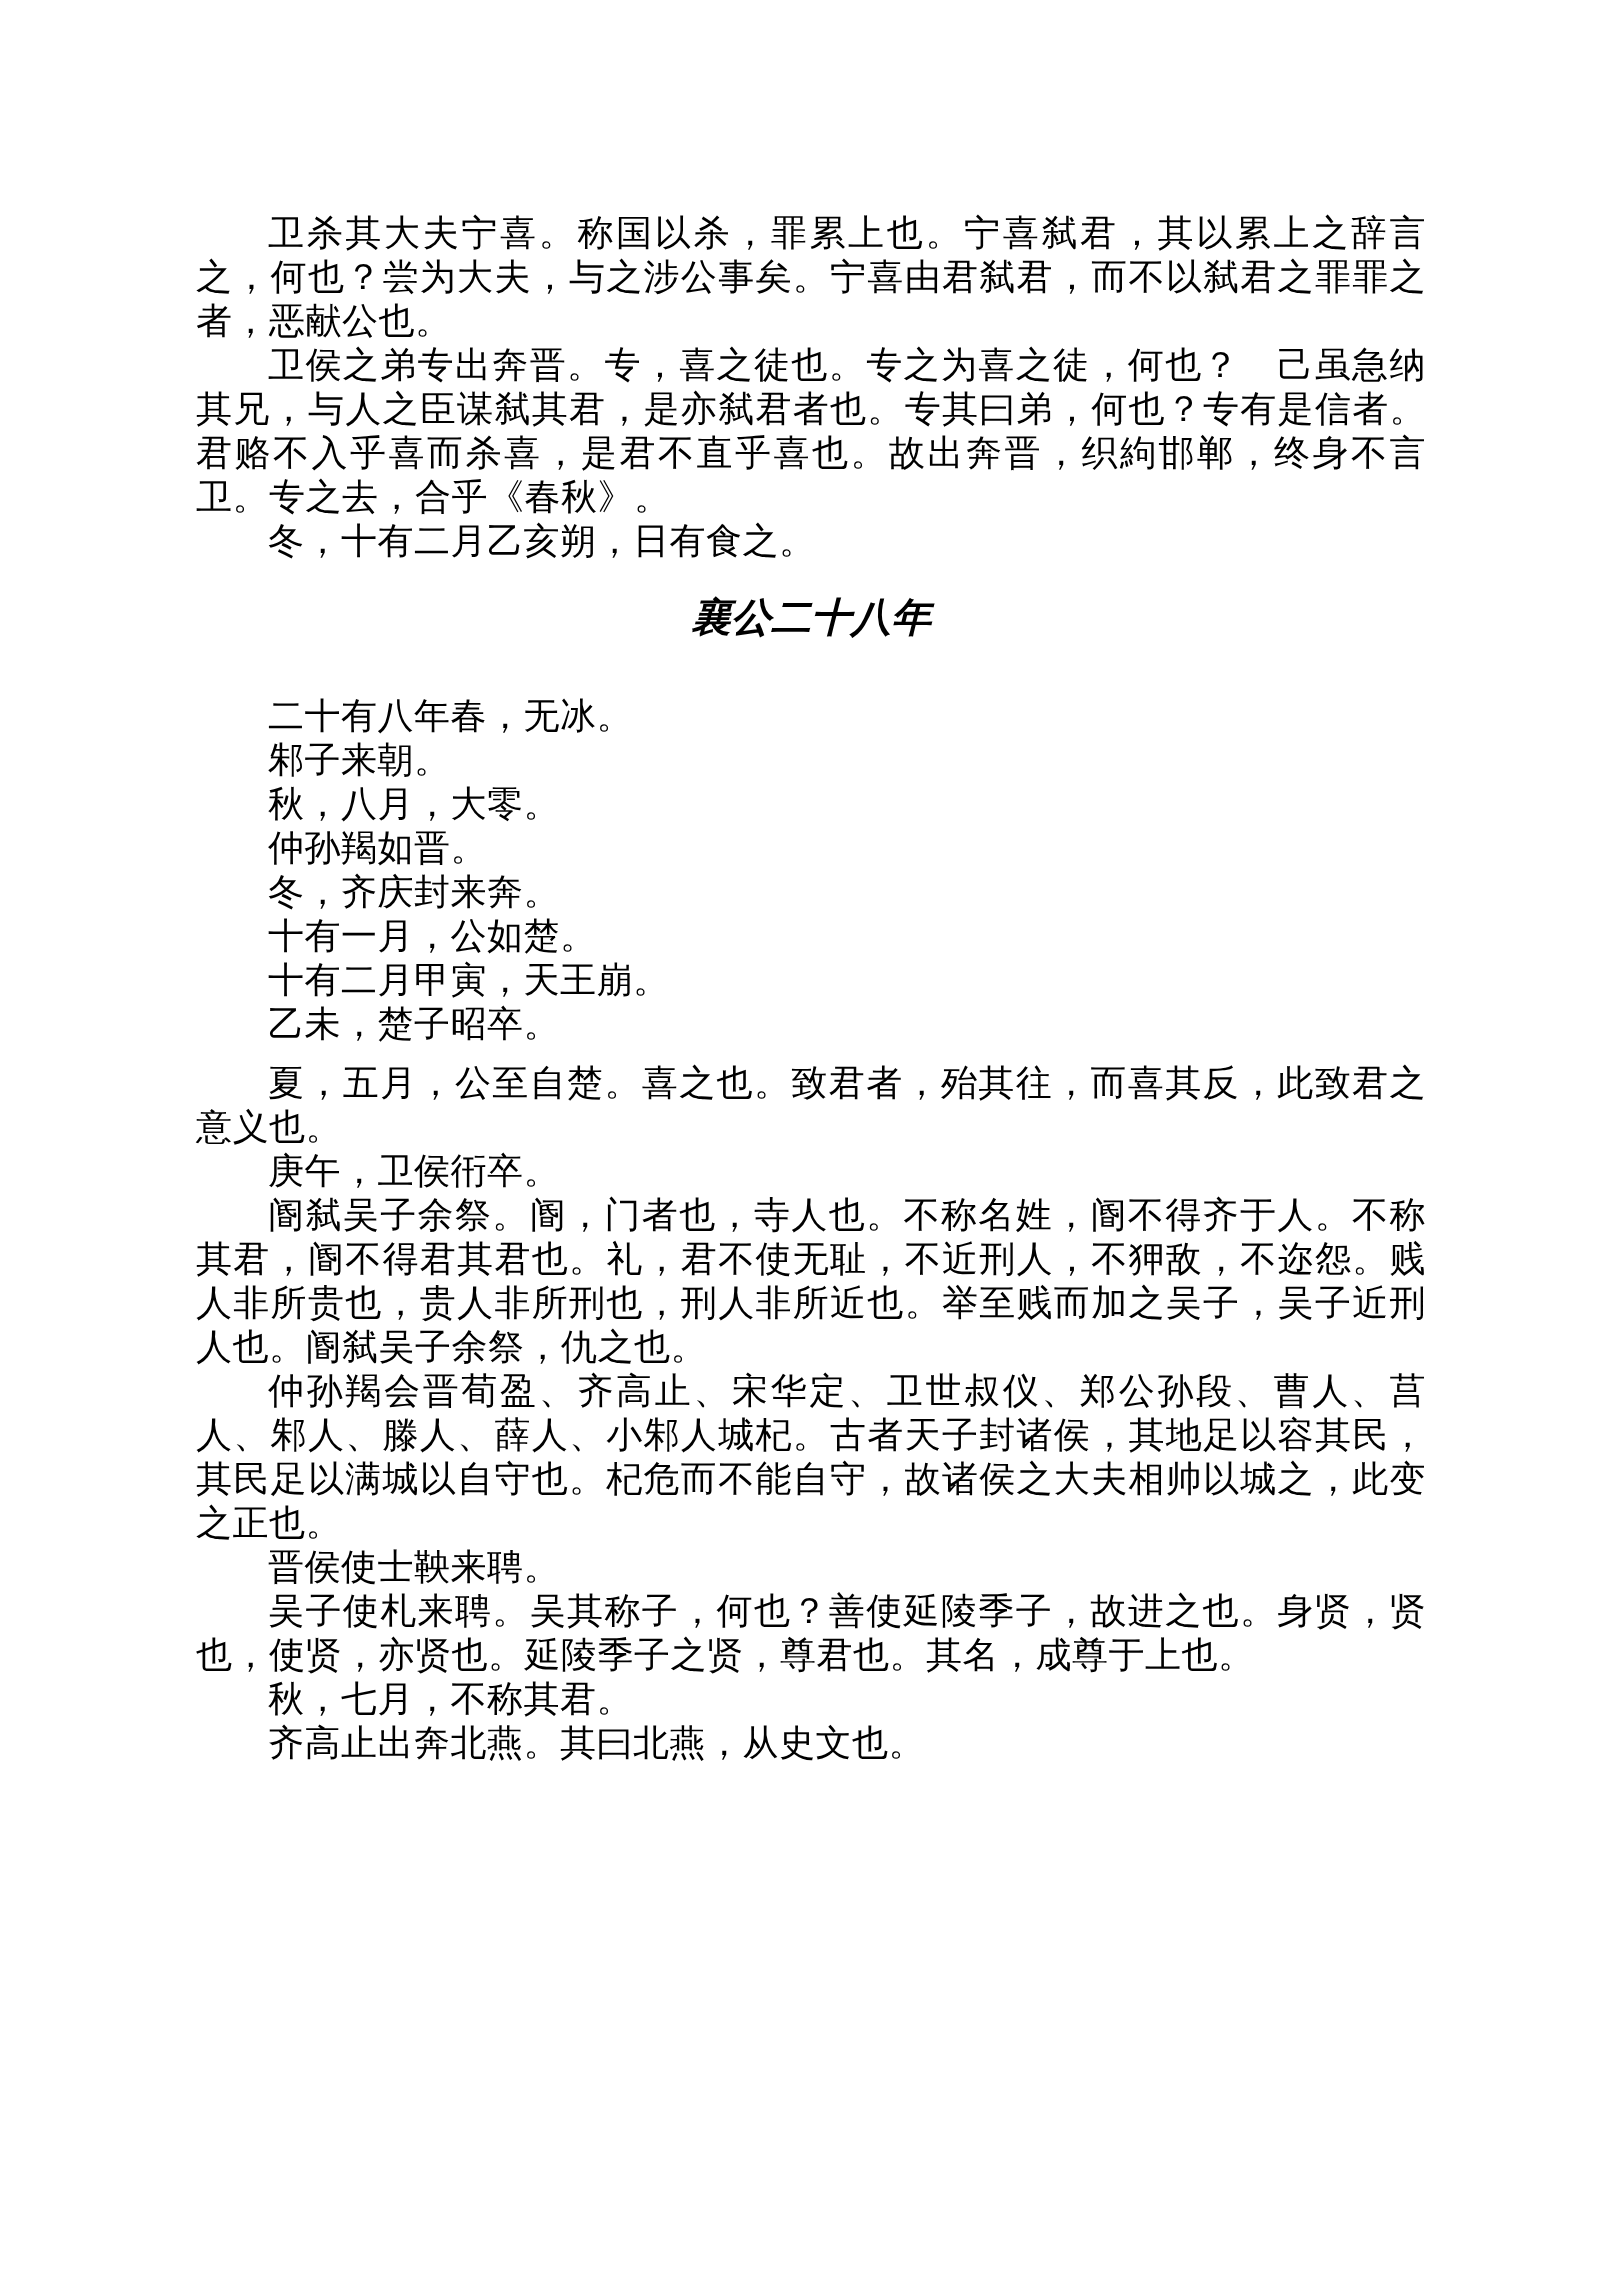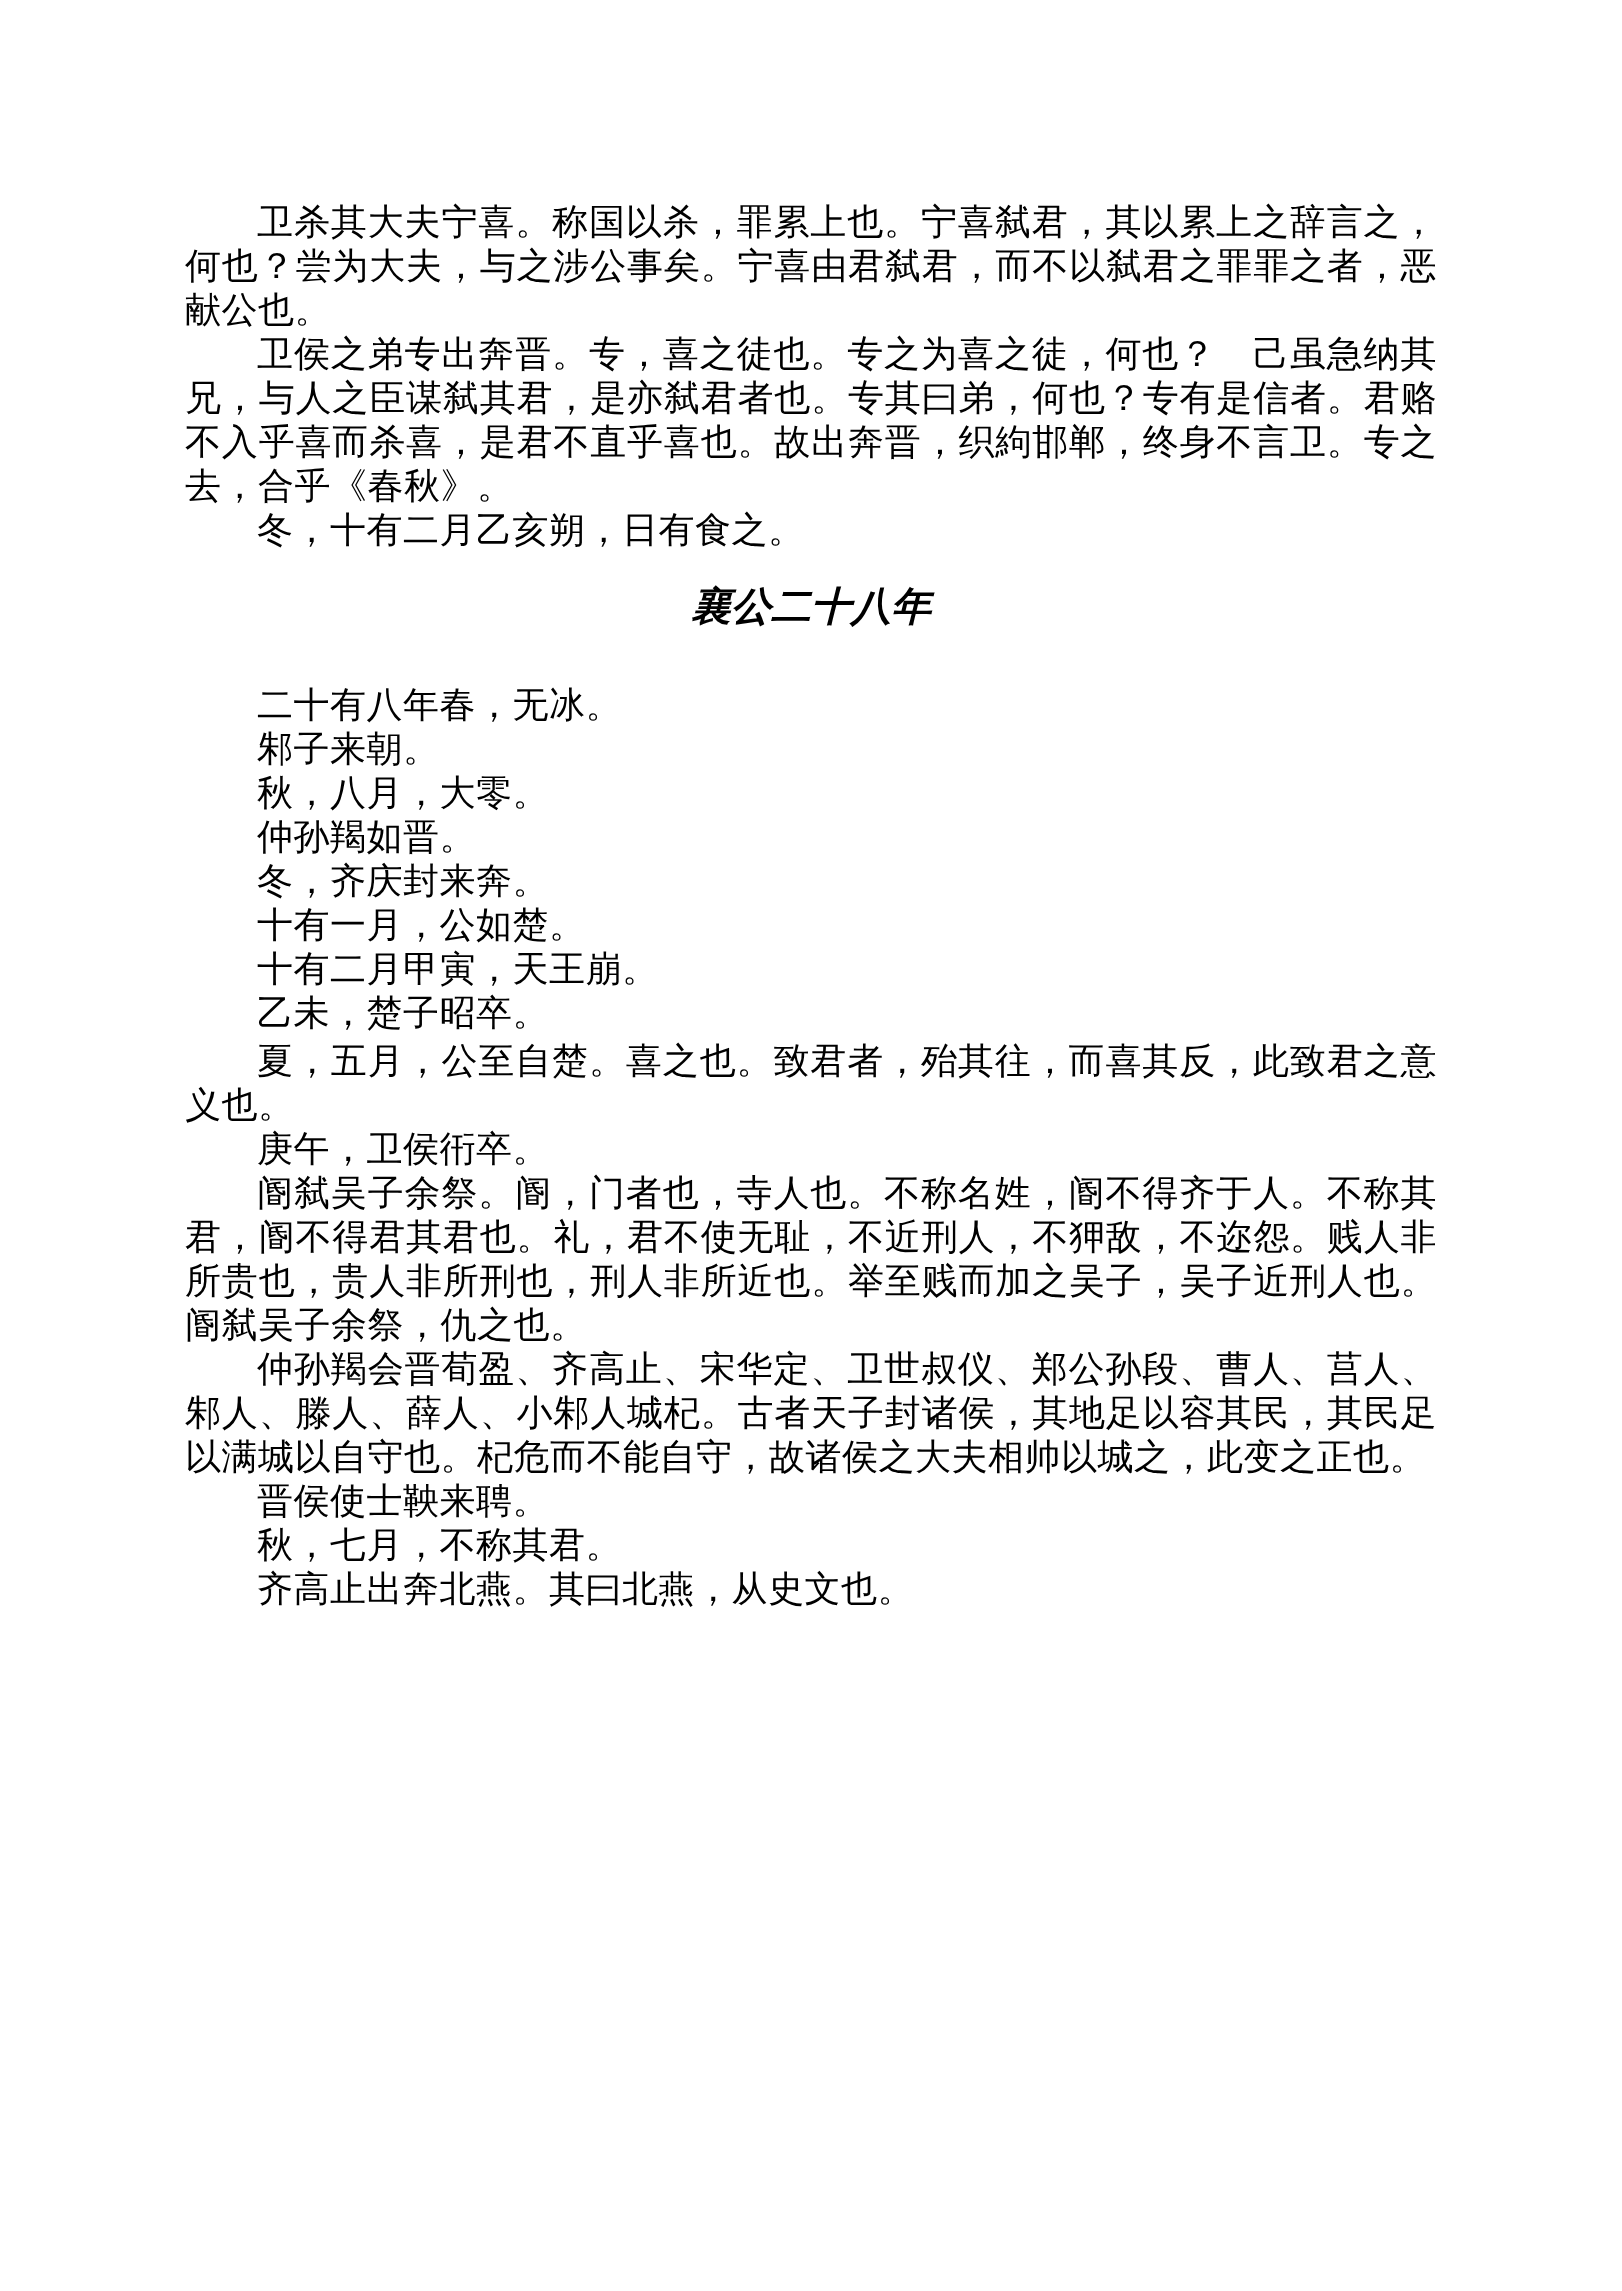--- a/index.html
+++ b/index.html
@@ -28,21 +28,21 @@
     letter-spacing: 0.5px;
   }
   .section-heading {
     font-size: 40px;
     font-weight: bold;
     text-align: center;
     line-height: 51px;
     margin: 29px 0 51px 0;
     font-style: italic;
   }
-  section { margin: 4px; padding: 0; }
+  section { margin: 15px; padding: 0; }
 </style>
 </head>
 <body>
 
 <div class="page">
 
   <section>
     <p class="body-para">卫杀其大夫宁喜。称国以杀，罪累上也。宁喜弑君，其以累上之辞言之，何也？尝为大夫，与之涉公事矣。宁喜由君弑君，而不以弑君之罪罪之者，恶献公也。</p>
     <p class="body-para">卫侯之弟专出奔晋。专，喜之徒也。专之为喜之徒，何也？　己虽急纳其兄，与人之臣谋弑其君，是亦弑君者也。专其曰弟，何也？专有是信者。君赂不入乎喜而杀喜，是君不直乎喜也。故出奔晋，织絇邯郸，终身不言卫。专之去，合乎《春秋》。</p>
     <p class="body-para">冬，十有二月乙亥朔，日有食之。</p>
@@ -59,18 +59,19 @@
     <p class="body-para">十有二月甲寅，天王崩。</p>
     <p class="body-para">乙未，楚子昭卒。</p>
   </section>
 
   <section>
     <p class="body-para">夏，五月，公至自楚。喜之也。致君者，殆其往，而喜其反，此致君之意义也。</p>
     <p class="body-para">庚午，卫侯衎卒。</p>
     <p class="body-para">阍弑吴子余祭。阍，门者也，寺人也。不称名姓，阍不得齐于人。不称其君，阍不得君其君也。礼，君不使无耻，不近刑人，不狎敌，不迩怨。贱人非所贵也，贵人非所刑也，刑人非所近也。举至贱而加之吴子，吴子近刑人也。阍弑吴子余祭，仇之也。</p>
     <p class="body-para">仲孙羯会晋荀盈、齐高止、宋华定、卫世叔仪、郑公孙段、曹人、莒人、邾人、滕人、薛人、小邾人城杞。古者天子封诸侯，其地足以容其民，其民足以满城以自守也。杞危而不能自守，故诸侯之大夫相帅以城之，此变之正也。</p>
     <p class="body-para">晋侯使士鞅来聘。</p>
+    <p class="body-para">吴子使札来聘。吴其称子，何也？善使延陵季子，故进之也。身贤，贤也，使贤，亦贤也。延陵季子之贤，尊君也。其名，成尊于上也。</p>
     <p class="body-para">秋，七月，不称其君。</p>
     <p class="body-para">齐高止出奔北燕。其曰北燕，从史文也。</p>
   </section>
 
 </div>
 
 
 </body></html>

